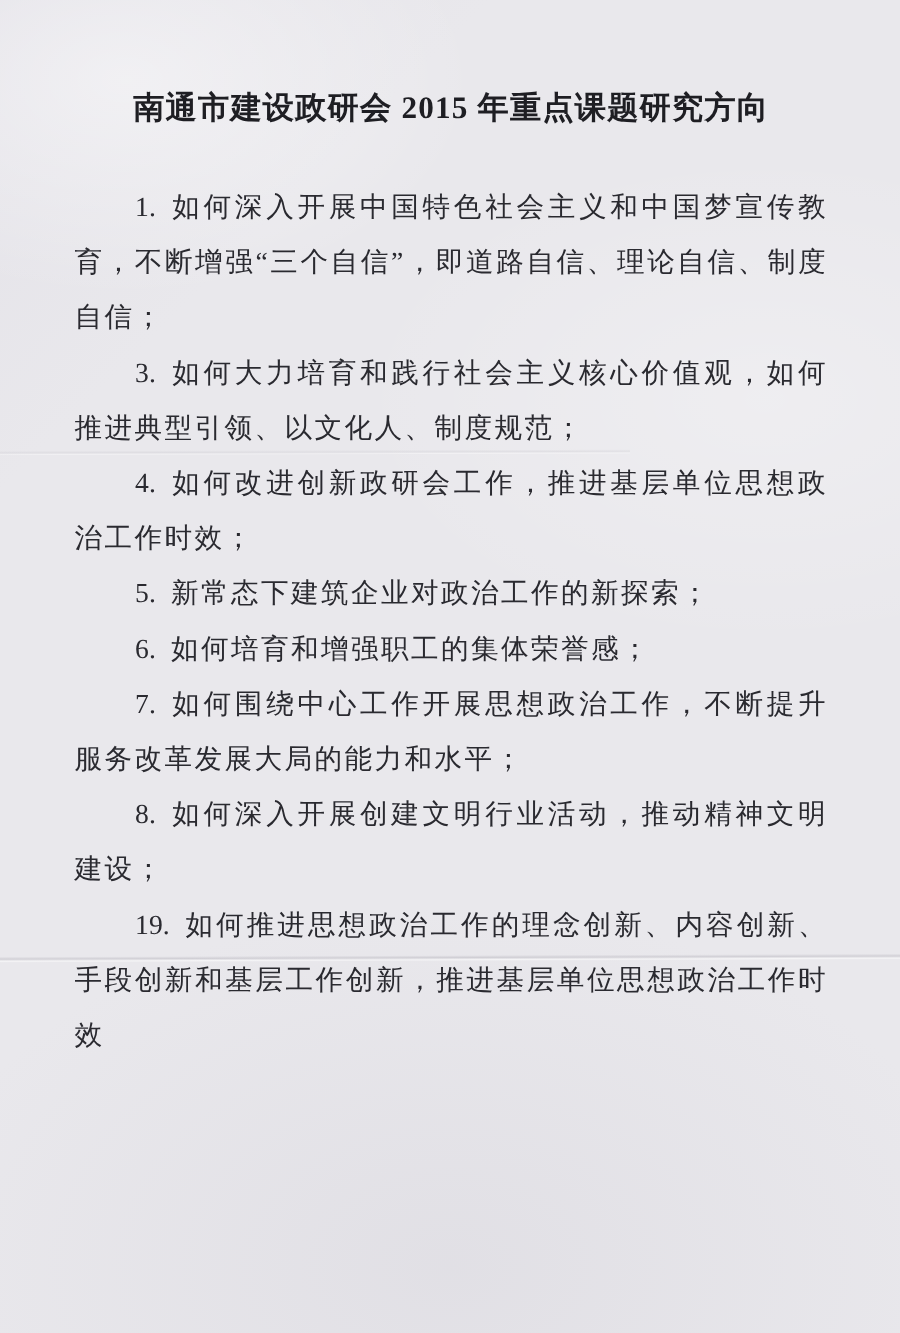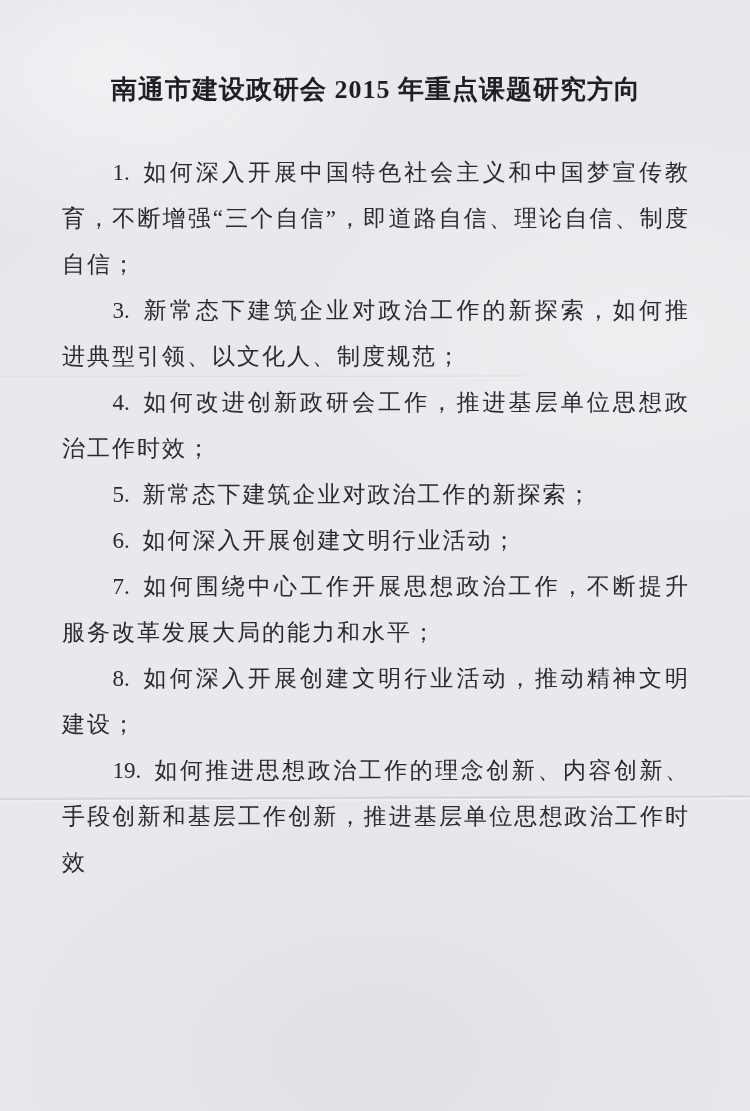--- a/index.html
+++ b/index.html
@@ -70,27 +70,27 @@
   <div class="crease crease-faint"></div>
   <div class="crease crease-main"></div>
 
   <div class="content">
 
     <h1 class="doc-title">南通市建设政研会 2015 年重点课题研究方向</h1>
 
     <p class="para"><span class="num">1.</span><span>如何深入开展中国特色社会主义和中国梦宣传教育，不断增强“三个自信”，即道路自信、理论自信、制度自信；</span></p>
 
 
-    <p class="para"><span class="num">3.</span><span>新常态下建筑企业对政治工作的新探索，如何推进典型引领、以文化人、制度规范；</span></p>
+    <p class="para"><span class="num">3.</span><span>如何大力培育和践行社会主义核心价值观，如何推进典型引领、以文化人、制度规范；</span></p>
 
     <p class="para"><span class="num">4.</span><span>如何改进创新政研会工作，推进基层单位思想政治工作时效；</span></p>
 
     <p class="para"><span class="num">5.</span><span>新常态下建筑企业对政治工作的新探索；</span></p>
 
-    <p class="para"><span class="num">6.</span><span>如何深入开展创建文明行业活动；</span></p>
+    <p class="para"><span class="num">6.</span><span>如何培育和增强职工的集体荣誉感；</span></p>
 
     <p class="para"><span class="num">7.</span><span>如何围绕中心工作开展思想政治工作，不断提升服务改革发展大局的能力和水平；</span></p>
 
     <p class="para"><span class="num">8.</span><span>如何深入开展创建文明行业活动，推动精神文明建设；</span></p>
 
 
     <p class="para"><span class="num">19.</span><span>如何推进思想政治工作的理念创新、内容创新、手段创新和基层工作创新，推进基层单位思想政治工作时效</span></p>
 
   </div>
 </div>

